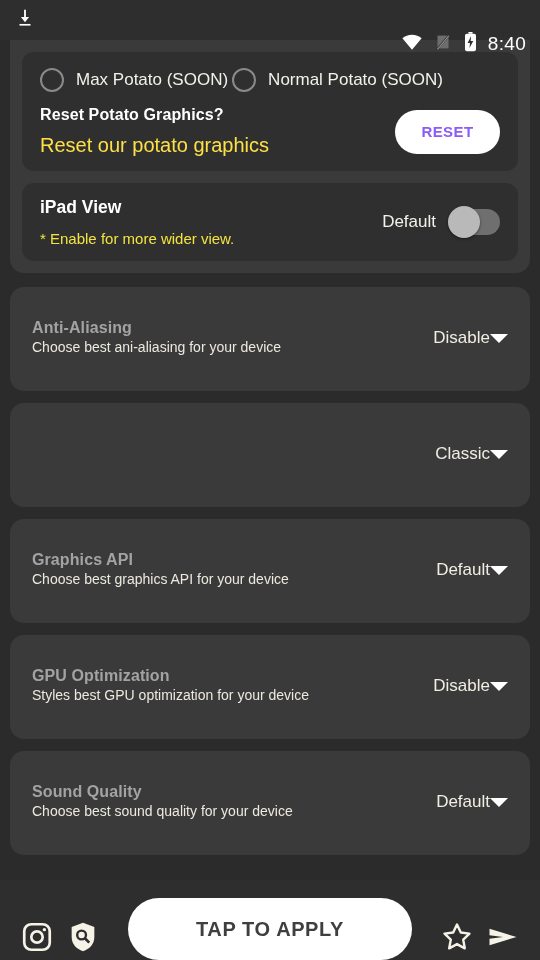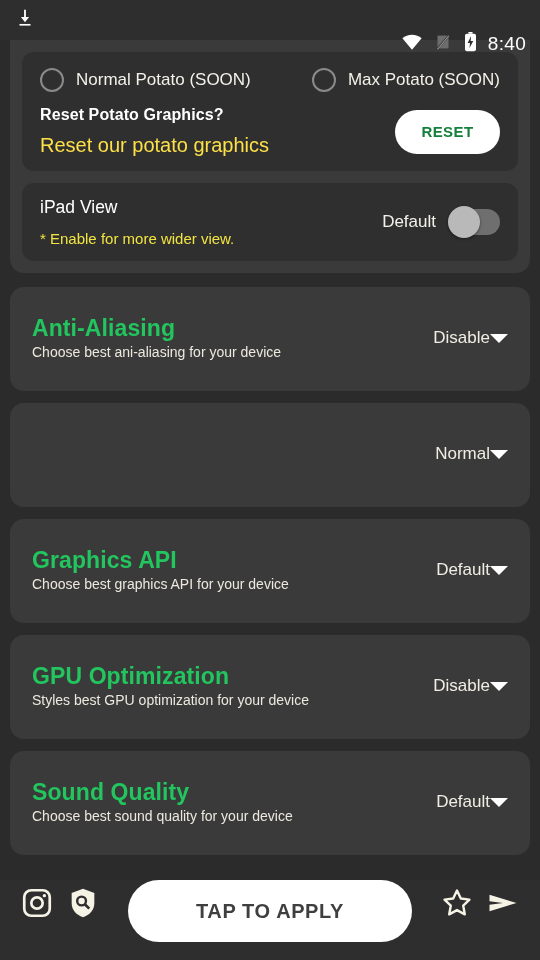--- a/index.html
+++ b/index.html
@@ -60,32 +60,32 @@
     border: 2px solid #8a8a8a; flex: 0 0 auto;
   }
   .radio-label { color: #f3f1e9; font-size: 17px; }
 
   
   .reset-row { display: flex; align-items: center; }
   .reset-texts { flex: 1; min-width: 0; }
   .reset-title { color: #ffffff; font-size: 16px; font-weight: bold; letter-spacing: .1px; }
   .reset-sub { color: #fde047; font-size: 20px; margin-top: 10px; }
   .reset-btn {
-    background: #ffffff; color: #15803d;
+    background: #ffffff; color: #8b5cf6;
     border: none; border-radius: 22px;
     height: 44px; min-width: 105px;
     font-size: 15px; font-weight: bold; letter-spacing: .4px;
     font-family: "Liberation Sans", sans-serif;
     cursor: pointer;
   }
 
   
   .ipad-row { display: flex; align-items: center; }
   .ipad-texts { flex: 1; }
-  .ipad-title { color: #ffffff; font-size: 17.5px; font-weight: normal; }
+  .ipad-title { color: #ffffff; font-size: 17.5px; font-weight: bold; }
   .ipad-note { color: #f2e441; font-size: 15px; margin-top: 12px; }
   .toggle-wrap { display: flex; align-items: center; gap: 12px; }
   .toggle-label { color: #f3f1e9; font-size: 17px; }
   .switch {
     width: 52px; height: 26px; border-radius: 13px;
     background: #6f6f6f; position: relative; cursor: pointer;
   }
   .switch .knob {
     position: absolute; left: 0; top: -3px;
     width: 32px; height: 32px; border-radius: 50%;
@@ -96,36 +96,36 @@
   
   .setting-card {
     background: #3a3a3a;
     border-radius: 14px;
     margin: 0 10px 12px 10px;
     padding: 16px 22px 18px 22px;
     display: flex; align-items: center;
     min-height: 104px;
   }
   .setting-texts { flex: 1; padding-right: 10px; max-width: 300px; }
-  .setting-title { color: #22c55e; font-size: 23px; font-weight: bold; letter-spacing: .1px; }
+  .setting-title { color: #a3a3a3; font-size: 16px; font-weight: bold; letter-spacing: .1px; }
   .setting-sub { color: #ece9df; font-size: 14px; margin-top: 2px; line-height: 1.25; }
   .spinner { display: flex; align-items: center; margin-left: auto; }
   .spinner-value { color: #f0ede3; font-size: 17px; }
   .caret {
     width: 0; height: 0;
     border-left: 9px solid transparent;
     border-right: 9px solid transparent;
     border-top: 9px solid #ffffff;
   }
 
   
   .bottombar {
     position: absolute; left: 0; right: 0; bottom: 0;
     height: 80px; background: #2e2e2e;
-    display: flex; align-items: flex-start;
+    display: flex; align-items: flex-end;
     padding: 0 14px; gap: 0;
     z-index: 6;
   }
   .bb-icon {
     width: 46px; height: 46px;
     display: flex; align-items: center; justify-content: center;
     cursor: pointer; flex: 0 0 auto;
   }
   .apply-btn {
     flex: 1; margin: 0 22px;
@@ -171,27 +171,27 @@
     <span class="sb-time">8:40</span>
   </div>
 </div>
 
 <div class="content">
 
   <div class="group-card first">
 
     <div class="inner-card">
       <div class="radio-row">
+        <div class="radio-opt second">
+          <span class="radio-circle"></span>
+          <span class="radio-label">Max Potato (SOON)</span>
+        </div>
         <div class="radio-opt">
           <span class="radio-circle"></span>
           <span class="radio-label">Normal Potato (SOON)</span>
-        </div>
-        <div class="radio-opt second">
-          <span class="radio-circle"></span>
-          <span class="radio-label">Max Potato (SOON)</span>
         </div>
       </div>
 
       <div class="reset-row">
         <div class="reset-texts">
           <div class="reset-title">Reset Potato  Graphics?</div>
           <div class="reset-sub">Reset our potato graphics</div>
         </div>
         <button class="reset-btn">RESET</button>
       </div>
@@ -220,21 +220,21 @@
       <div class="setting-sub">Choose best ani-aliasing for your device</div>
     </div>
     <div class="spinner">
       <span class="spinner-value">Disable</span>
       <span class="caret"></span>
     </div>
   </div>
 
   <div class="setting-card">
     <div class="spinner">
-      <span class="spinner-value">Normal</span>
+      <span class="spinner-value">Classic</span>
       <span class="caret"></span>
     </div>
   </div>
 
   <div class="setting-card">
     <div class="setting-texts">
       <div class="setting-title">Graphics API</div>
       <div class="setting-sub">Choose best graphics API for your device</div>
     </div>
     <div class="spinner">

